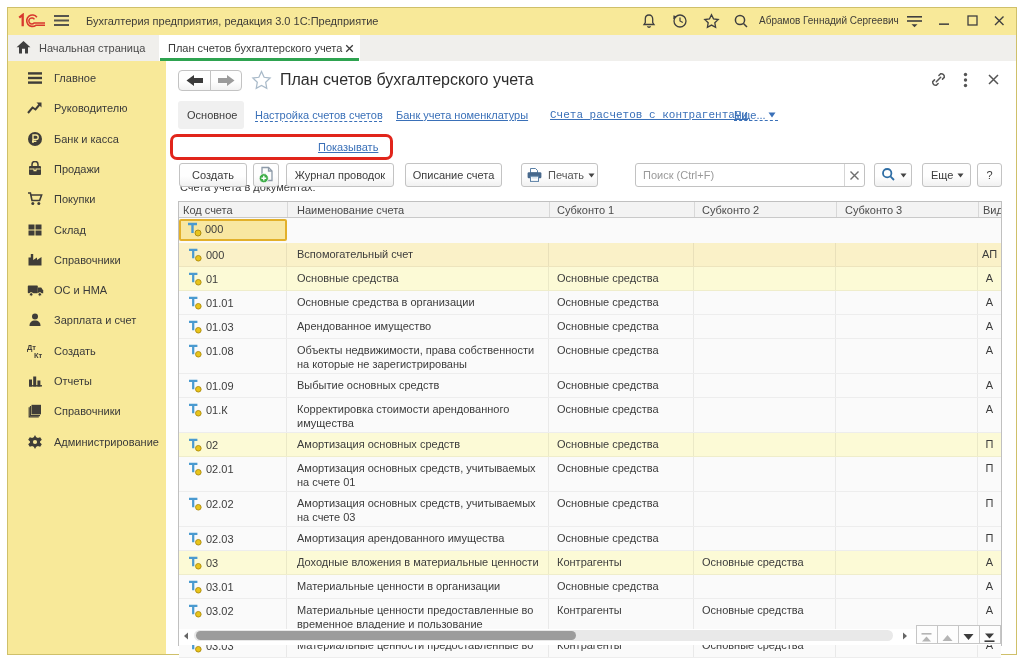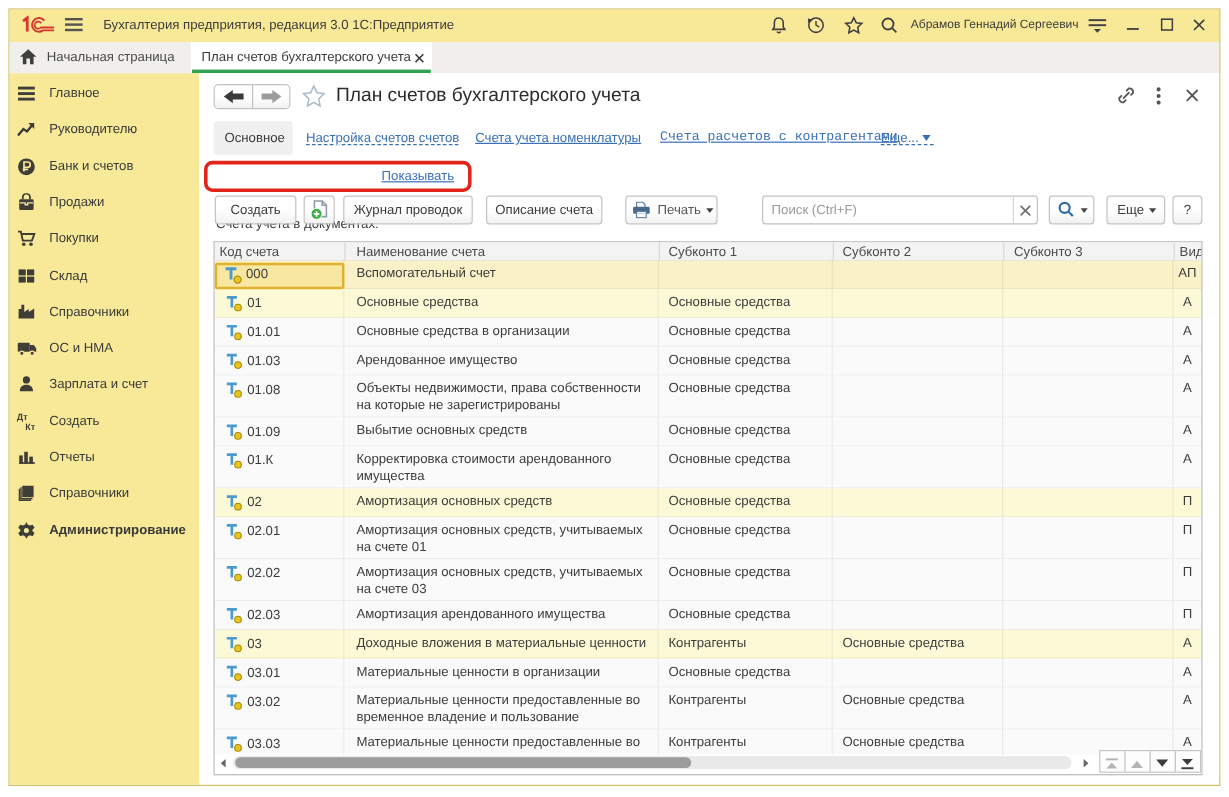--- a/index.html
+++ b/index.html
@@ -4,30 +4,30 @@
 <style>
 html,body{margin:0;padding:0;}
 body{width:1024px;height:664px;background:#fff;font-family:"Liberation Sans",sans-serif;position:relative;overflow:hidden;}
 .abs{position:absolute;}
 .win{position:absolute;left:7px;top:7px;width:1010px;height:648px;border:1px solid #cfc06a;box-sizing:border-box;background:#fff;}
 .titlebar{position:absolute;left:8px;top:8px;width:1008px;height:27px;background:#f8e999;}
 .tab1{position:absolute;left:8px;top:35px;width:151px;height:26px;background:#f0efec;}
 .tab2{position:absolute;left:160px;top:35px;width:199px;height:26px;background:#ffffff;border-bottom:3px solid #2ea350;box-sizing:border-box;}
 .tabfill{position:absolute;left:360px;top:35px;width:656px;height:26px;background:#f0efec;}
 .sidebar{position:absolute;left:8px;top:61px;width:158px;height:593px;background:#f8e999;}
-.sideitem{position:absolute;left:0;width:158px;height:25px;line-height:25px;}
+.sideitem{position:absolute;left:13px;width:158px;height:25px;line-height:25px;}
 .sideitem .txt{position:absolute;left:41px;top:0;font-size:11px;color:#3a3a3a;white-space:nowrap;}
 .sideitem svg{position:absolute;left:14px;top:4px;}
 .main{position:absolute;left:166px;top:61px;width:850px;height:586px;background:#ffffff;}
 .btn{position:absolute;height:24px;border:1px solid #c3c3c3;border-radius:3px;background:linear-gradient(#fefefe 55%,#f1f1f1);box-sizing:border-box;font-size:11px;color:#3b3b3b;text-align:center;}
 .btn span{display:inline-block;line-height:22px;}
 .link{color:#3a70b8;text-decoration:underline;font-size:11px;white-space:nowrap;}
 .t13{font-size:11px;color:#3b3b3b;white-space:nowrap;}
 .hdrcell{position:absolute;font-size:11px;color:#4a4a4a;top:0;line-height:16px;white-space:nowrap;}
-.row{position:absolute;left:0;width:823px;box-sizing:border-box;}
+.row{position:absolute;left:0;width:823px;box-sizing:border-box;margin-top:26px;}
 .cell{position:absolute;top:0;bottom:0;box-sizing:border-box;border-right:1px solid rgba(0,0,0,0.065);}
 .cname{font-size:11px;color:#3c3c3c;line-height:13.5px;padding:5px 4px 0 10px;}
 .csub{font-size:11px;color:#3c3c3c;line-height:13.5px;padding:5px 4px 0 8px;}
 .cvid{font-size:11px;color:#3c3c3c;line-height:13.5px;padding:5px 0 0 0;text-align:center;}
 .code{position:absolute;left:27px;top:6px;font-size:11px;color:#3c3c3c;}
 .ticon{position:absolute;left:8px;top:5px;width:18px;height:14px;}
 </style>
 </head>
 <body>
 <div class="win"></div>
@@ -103,21 +103,21 @@
       <path d="M1,13 L5.5,7.5 L8.5,9.5 L13,4" fill="none" stroke="#3f3d38" stroke-width="2"></path>
       <path d="M9.5,2.5 L14.5,2.5 L14.5,7.5 Z" fill="#3f3d38"></path>
     </svg>
  <span class="txt">Руководителю</span>
   </div>
 <div class="sideitem" style="top:127px;">
  <svg width="16" height="16" viewBox="0 0 16 16">
       <circle cx="8" cy="8" r="7" fill="#3f3d38"></circle>
       <path d="M6,12 L6,4 L9,4 A2.2,2.2 0 0 1 9,8.4 L6,8.4 M5,10.2 L9.4,10.2" fill="none" stroke="#f8e999" stroke-width="1.4"></path>
     </svg>
- <span class="txt">Банк и счетов</span>
+ <span class="txt">Банк и касса</span>
   </div>
 <div class="sideitem" style="top:157px;">
  <svg width="16" height="16" viewBox="0 0 16 16">
       <path d="M5,5 L5,3.4 A3,3 0 0 1 11,3.4 L11,5" fill="none" stroke="#3f3d38" stroke-width="1.5"></path>
       <rect x="2" y="5" width="12" height="9" rx="1" fill="#3f3d38"></rect>
       <path d="M2.5,8 L7,8 L7,9.6 L9,9.6 L9,8 L13.5,8" fill="none" stroke="#f8e999" stroke-width="1.1"></path>
     </svg>
  <span class="txt">Продажи</span>
   </div>
 <div class="sideitem" style="top:187px;">
@@ -176,21 +176,21 @@
  <span class="txt">Отчеты</span>
   </div>
 <div class="sideitem" style="top:399px;">
  <svg width="16" height="16" viewBox="0 0 16 16">
       <path d="M4.5,1.8 L14,1.8 L14,11.4 L4.5,11.4 Z" fill="#3f3d38"></path>
       <path d="M3.5,3 L3.5,12.6 L13,12.6" fill="none" stroke="#3f3d38" stroke-width="1.2"></path>
       <path d="M2.2,4.2 L2.2,13.8 L11.8,13.8" fill="none" stroke="#3f3d38" stroke-width="1.2"></path>
     </svg>
  <span class="txt">Справочники</span>
   </div>
-<div class="sideitem" style="top:430px;font-weight:bold;">
+<div class="sideitem" style="top:430px;">
  <svg width="16" height="16" viewBox="0 0 16 16">
       <path d="M8,1 L9.2,3.2 A5.2,5.2 0 0 1 10.8,3.9 L13.2,3.2 L14.8,5.8 L13,7.4 A5.2,5.2 0 0 1 13,8.6 L14.8,10.2 L13.2,12.8 L10.8,12.1 A5.2,5.2 0 0 1 9.2,12.8 L8,15 L6.8,12.8 A5.2,5.2 0 0 1 5.2,12.1 L2.8,12.8 L1.2,10.2 L3,8.6 A5.2,5.2 0 0 1 3,7.4 L1.2,5.8 L2.8,3.2 L5.2,3.9 A5.2,5.2 0 0 1 6.8,3.2 Z" fill="#3f3d38"></path>
       <circle cx="8" cy="8" r="2.1" fill="#f8e999"></circle>
     </svg>
  <span class="txt">Администрирование</span>
   </div>
 
 <div class="btn" style="left:178px;top:70px;width:33px;height:21px;border-radius:4px 0 0 4px;"></div>
 <div class="btn" style="left:210px;top:70px;width:32px;height:21px;border-radius:0 4px 4px 0;"></div>
 <svg class="abs" style="left:186px;top:74px;" width="18" height="13" viewBox="0 0 18 13">
@@ -212,21 +212,21 @@
   <circle cx="2.5" cy="2.5" r="1.7" fill="#555"></circle>
     <circle cx="2.5" cy="8" r="1.7" fill="#555"></circle>
     <circle cx="2.5" cy="13.5" r="1.7" fill="#555"></circle>
 </svg>
 <svg class="abs" style="left:987px;top:73px;" width="13" height="13" viewBox="0 0 13 13">
   <path d="M2,2 L11,11 M11,2 L2,11" stroke="#555" stroke-width="1.5"></path>
 </svg>
 <div class="abs" style="left:178px;top:101px;width:66px;height:28px;background:#f0f0f0;border-radius:3px;"></div>
 <div class="abs t13" style="left:187px;top:109px;">Основное</div>
 <div class="abs link" style="left:255px;top:109px;text-decoration:underline dashed;text-underline-offset:2px;">Настройка счетов счетов</div>
-<div class="abs link" style="left:396px;top:109px;">Счета учета номенклатуры</div>
+<div class="abs link" style="left:396px;top:109px;">Банк учета номенклатуры</div>
 <div class="abs link" style="left:550px;top:109px;font-family:Liberation Mono, monospace;">Счета расчетов с контрагентами</div>
 <div class="abs" style="left:734px;top:106px;width:44px;height:14px;border-bottom:1px dashed #3a70b8;"></div>
 <div class="abs link" style="left:734px;top:109px;text-decoration:none;">Еще...</div>
 <svg class="abs" style="left:768px;top:112px;" width="8" height="6" viewBox="0 0 8 6">
     <path d="M0.5,0.5 L7.5,0.5 L4,5.5 Z" fill="#3a70b8"></path>
   </svg>
 <div class="abs" style="left:170px;top:134px;width:223px;height:26px;border:3px solid #e1251b;border-radius:7px;box-sizing:border-box;"></div>
 <div class="abs t13" style="left:180px;top:141px;margin-top:40px;">Счета учета в документах:</div>
 <div class="abs link" style="left:318px;top:141px;">Показывать</div>
 

